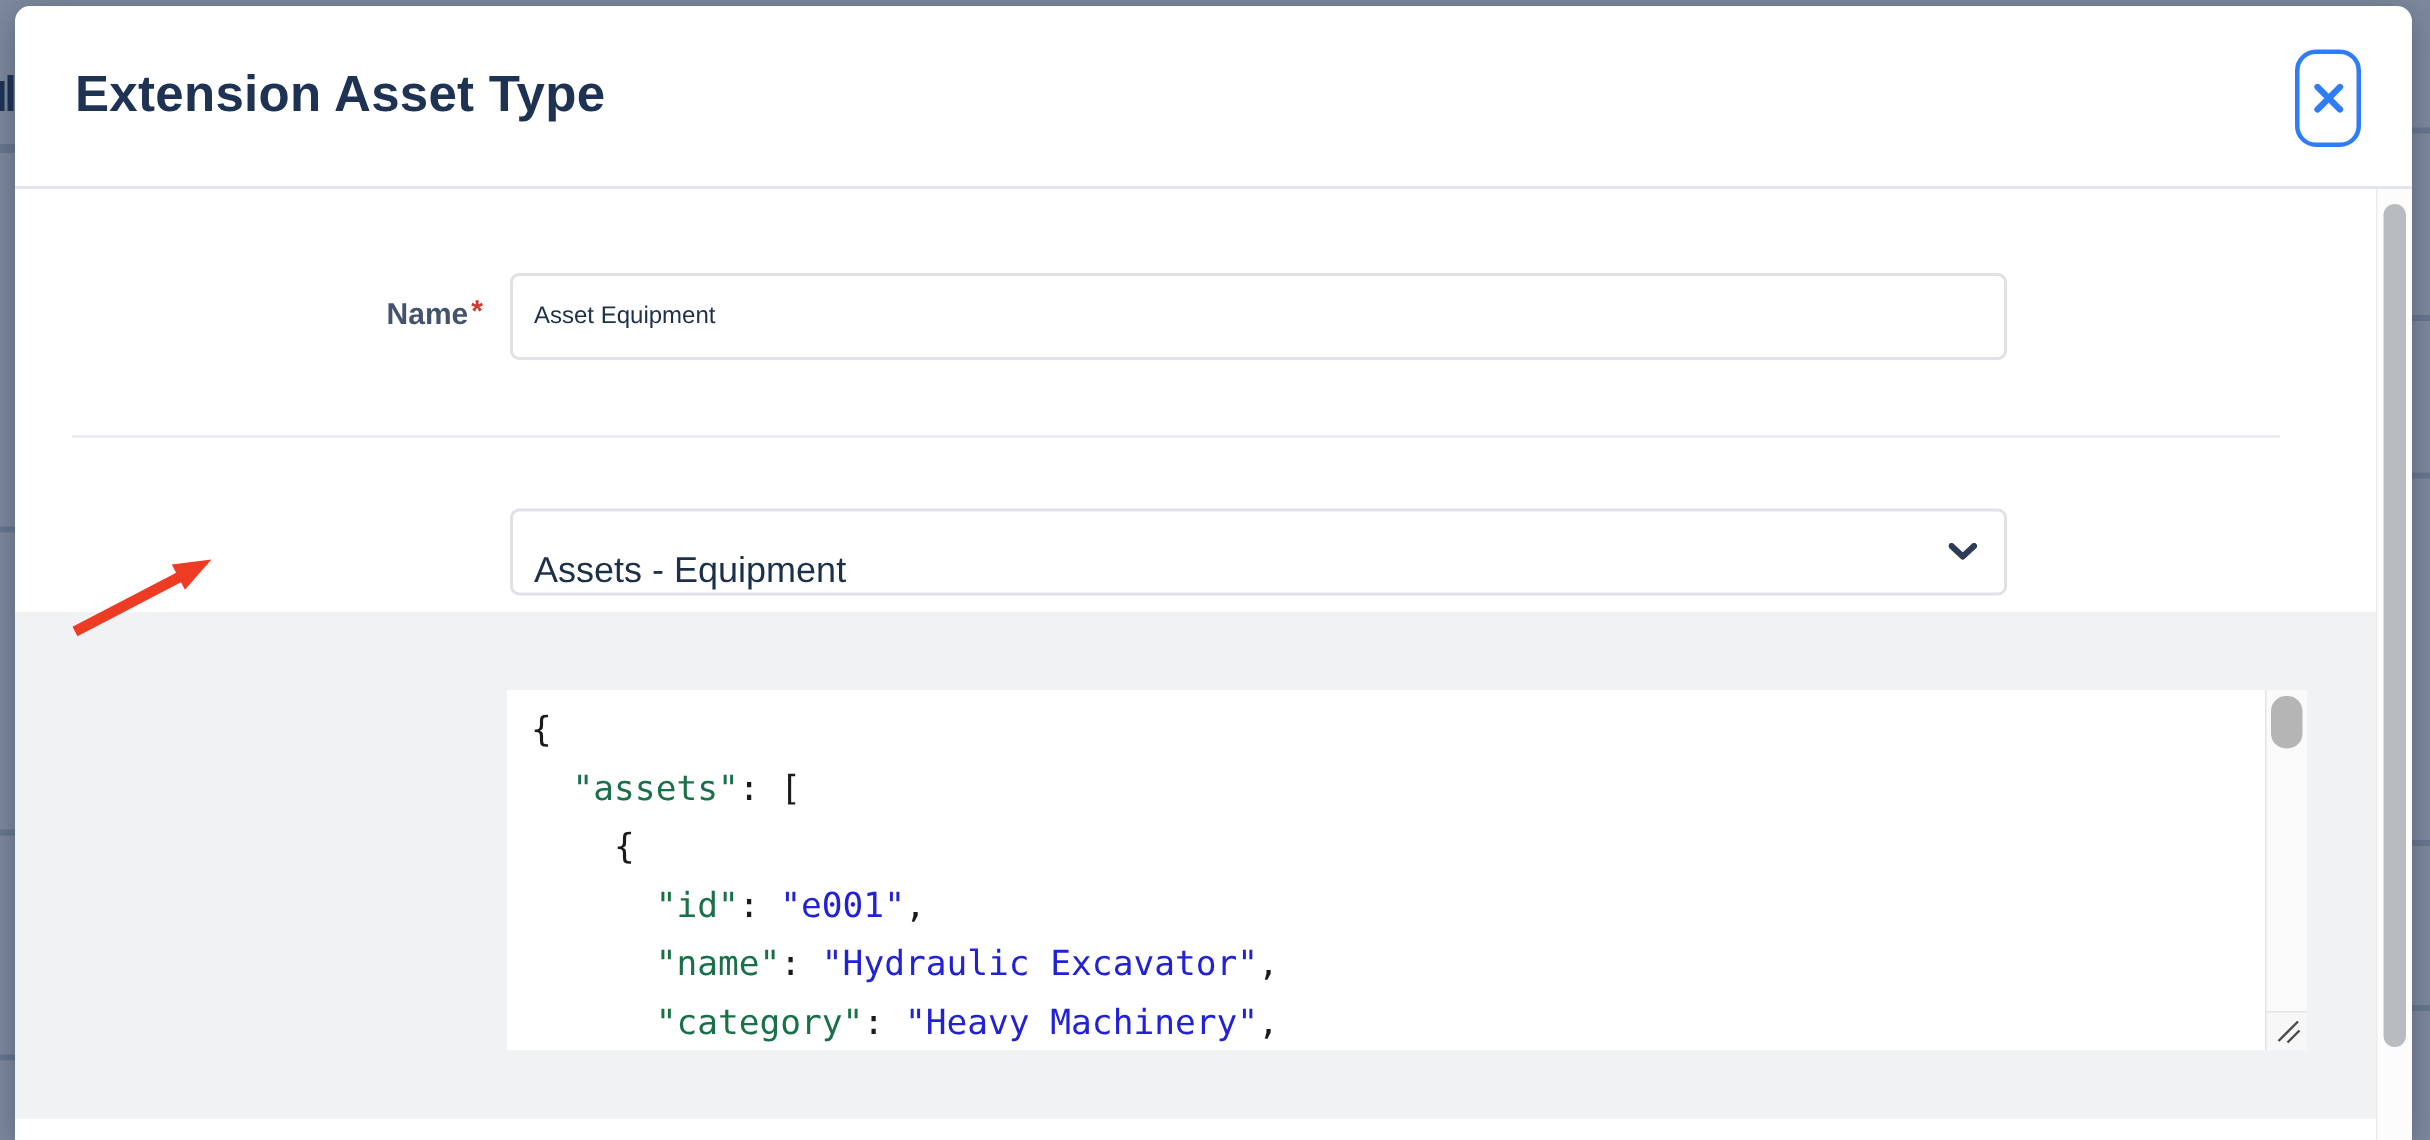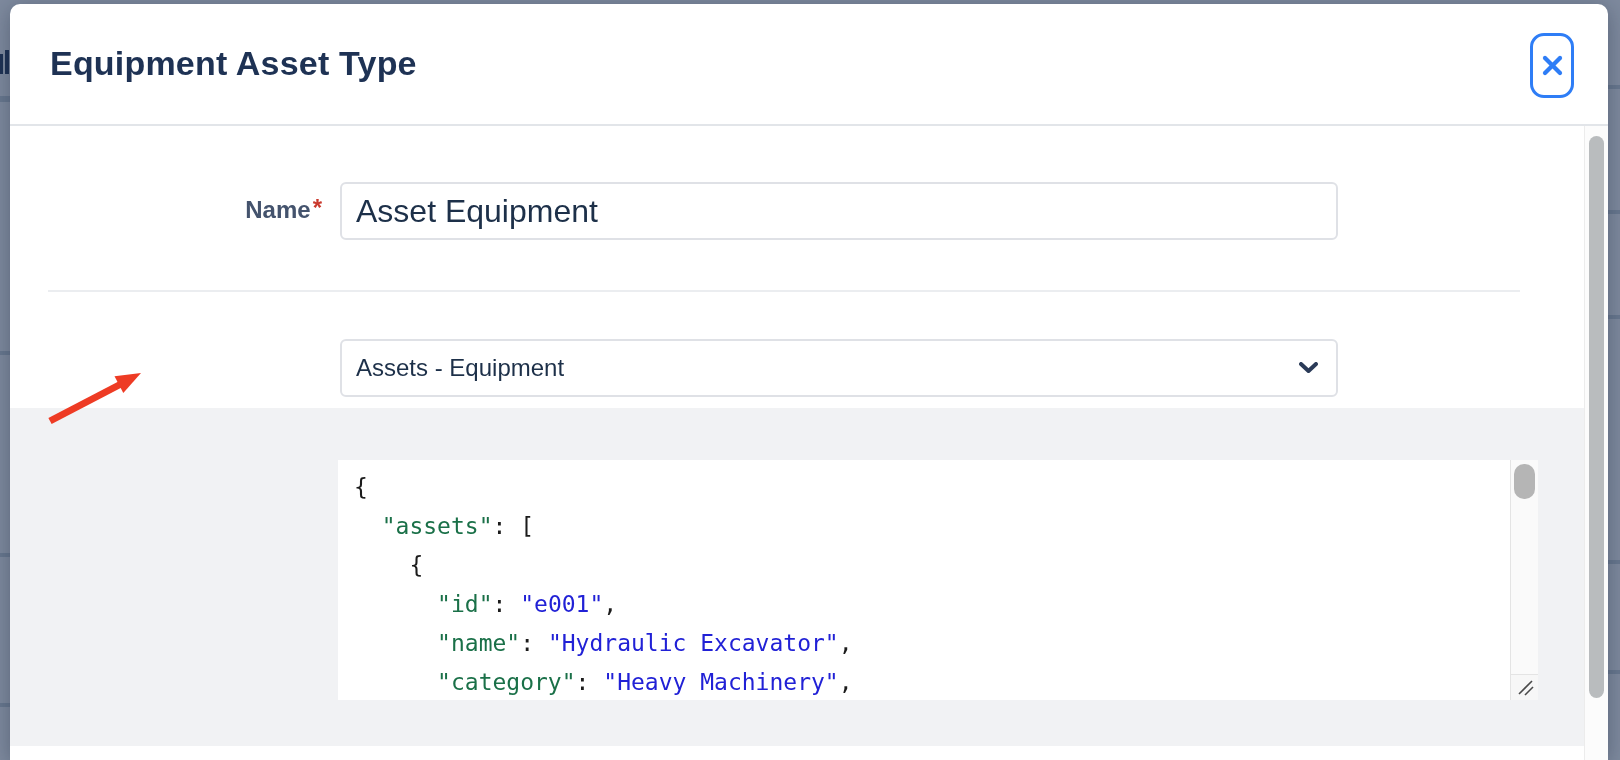--- a/index.html
+++ b/index.html
@@ -31,35 +31,35 @@
     position:absolute;left:1520px;top:29px;width:44px;height:65px;
     border:3px solid var(--accent-blue,#2e7df6);border-radius:14px;
     background:#fff;box-sizing:border-box;cursor:pointer;
     display:flex;align-items:center;justify-content:center;padding:0;
   }
   .close-btn svg{display:block;}
 
   
   .field-label{
     position:absolute;left:0;width:312px;text-align:right;
-    font-size:24px;font-weight:bold;color:var(--label-slate,#44536d);
+    font-size:20px;font-weight:bold;color:var(--label-slate,#44536d);
     line-height:30px;
   }
   .req{color:var(--required-red,#ca3a2e);position:relative;top:-2px;padding-left:2px;}
   .text-input{
     position:absolute;left:330px;width:998px;height:58px;box-sizing:border-box;
     border:2px solid var(--input-border,#dfe1e6);border-radius:6px;
-    font-family:"Liberation Sans",sans-serif;font-size:32px;color:var(--input-text,#1d3049);
+    font-family:"Liberation Sans",sans-serif;font-size:16px;color:var(--input-text,#1d3049);
     padding:16px 14px;background:#fff;outline:none;
   }
   .select-box{
     position:absolute;left:330px;width:998px;height:58px;box-sizing:border-box;
     border:2px solid var(--input-border,#dfe1e6);border-radius:6px;background:#fff;
     font-size:24px;color:var(--input-text,#1d3049);
-    display:flex;align-items:center;padding:0 14px;cursor:pointer;
+    display:flex;align-items:flex-end;padding:0 14px;cursor:pointer;
   }
   .select-box .chev{position:absolute;right:18px;top:21px;}
   .section-divider{
     position:absolute;left:38px;top:286px;width:1472px;height:2px;
     background:var(--divider,#ebedf0);
   }
 
   
   .result-band{
     position:absolute;left:0;top:404px;width:1574px;height:338px;
@@ -116,21 +116,21 @@
 <div class="bg-line" style="left:0;top:703px;width:10px;height:4px;"></div>
 <div class="bg-line" style="left:1608px;top:85px;width:12px;height:4px;"></div>
 <div class="bg-line" style="left:1608px;top:210px;width:12px;height:4px;"></div>
 <div class="bg-line" style="left:1608px;top:315px;width:12px;height:4px;"></div>
 <div class="bg-line" style="left:1608px;top:560px;width:12px;height:4px;"></div>
 <div class="bg-line" style="left:1608px;top:670px;width:12px;height:4px;"></div>
 
 <div class="modal">
 
   <div class="modal-header">
-    <div class="modal-title">Equipment Asset Type</div>
+    <div class="modal-title">Extension Asset Type</div>
     <button class="close-btn">
       <svg width="23" height="23" viewBox="0 0 23 23">
         <line x1="4" y1="4" x2="19" y2="19" stroke="#2e7df6" stroke-width="4.2" stroke-linecap="round"></line>
         <line x1="19" y1="4" x2="4" y2="19" stroke="#2e7df6" stroke-width="4.2" stroke-linecap="round"></line>
       </svg>
     </button>
   </div>
 
   <div class="field-label" style="top:191px;">
     <span>Name</span><span class="req">*</span>

